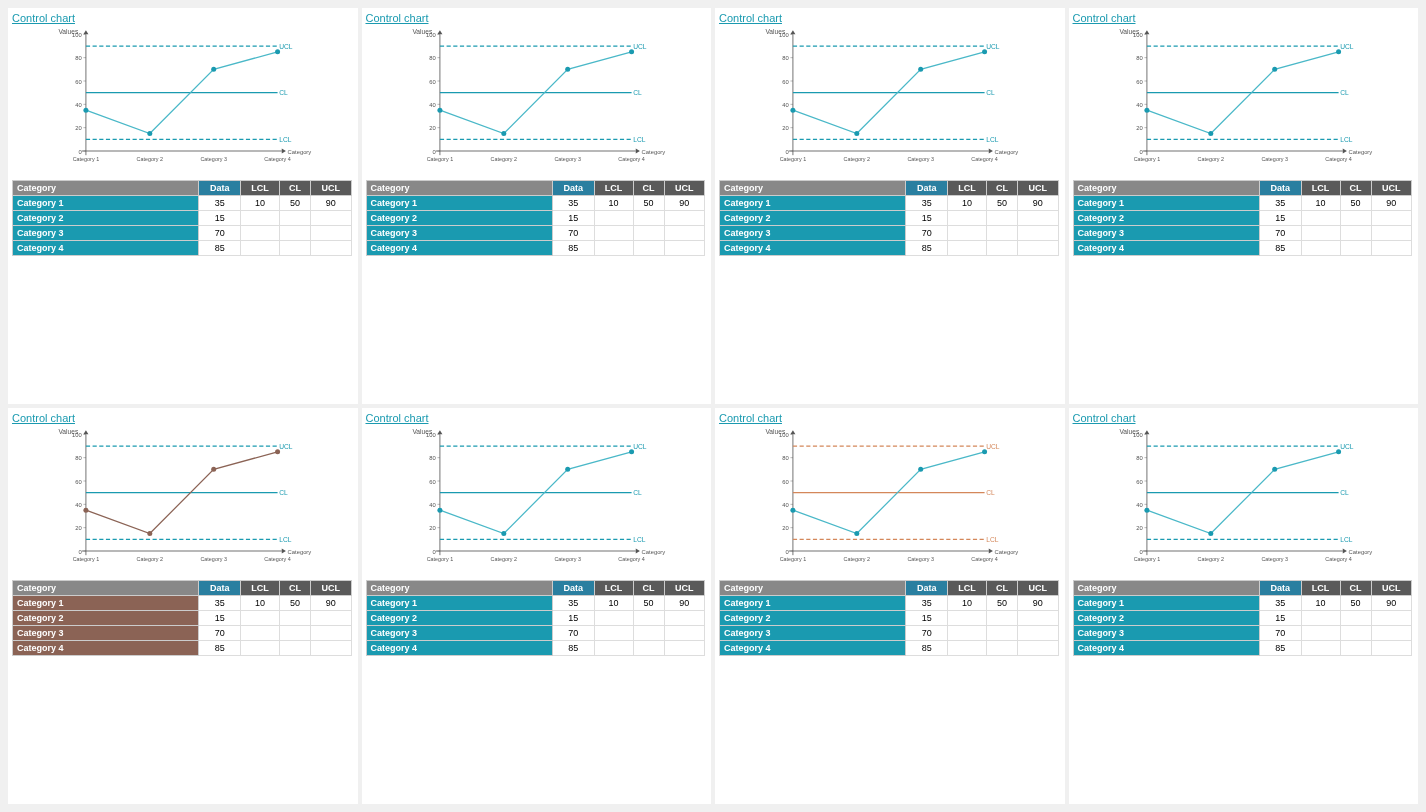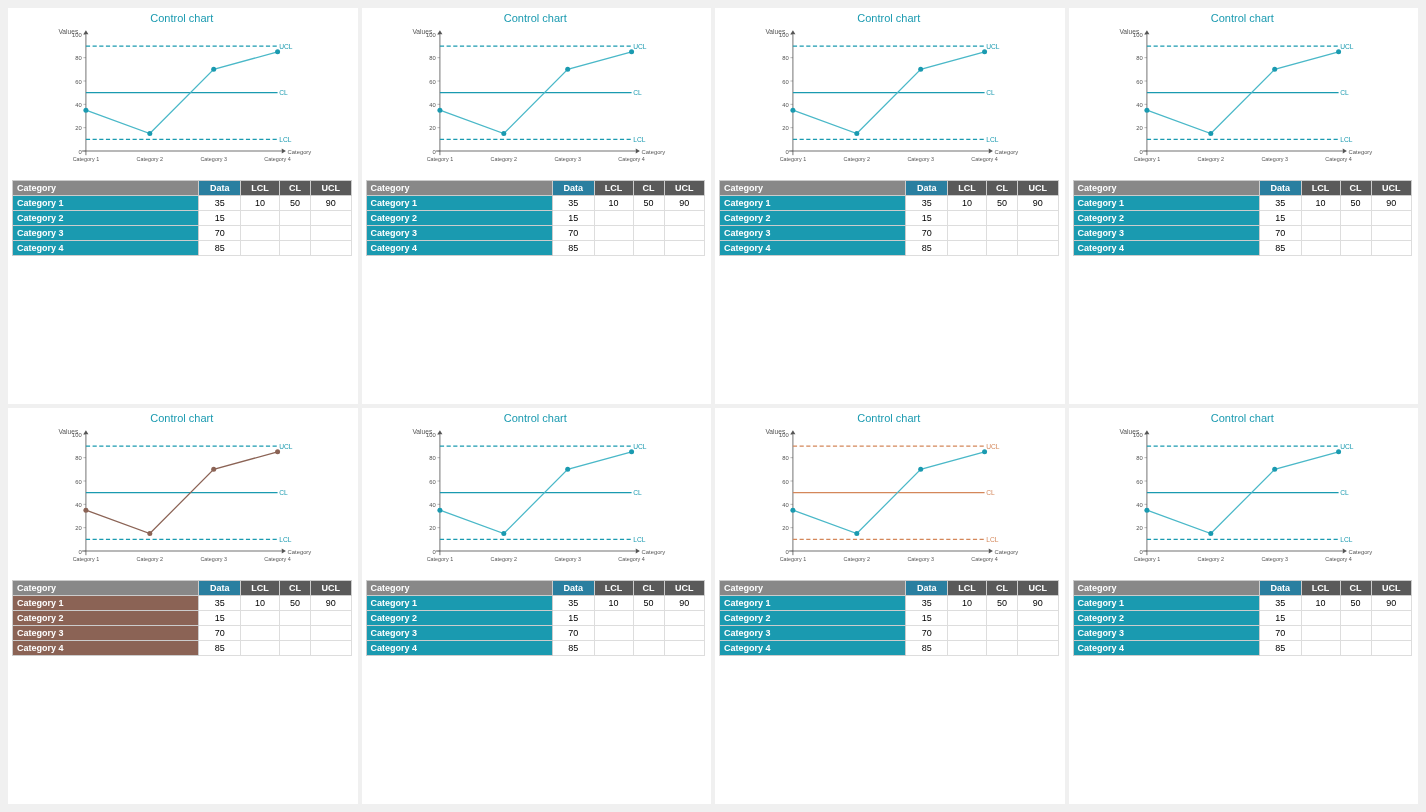--- a/index.html
+++ b/index.html
@@ -20,24 +20,25 @@
       width: 1426px;
       height: 812px;
     }
     .chart-block {
       background: white;
       display: flex;
       flex-direction: column;
       padding: 4px 6px 4px 4px;
     }
     .chart-title {
-      text-align: center;
+      text-align: left;
       color: #1a9ab0;
       font-size: 11px;
       margin-bottom: 2px;
+      text-decoration: underline;
     }
     .table-area {
       margin-top: 4px;
     }
     table {
       border-collapse: collapse;
       width: 100%;
       font-size: 9px;
     }
     th {

